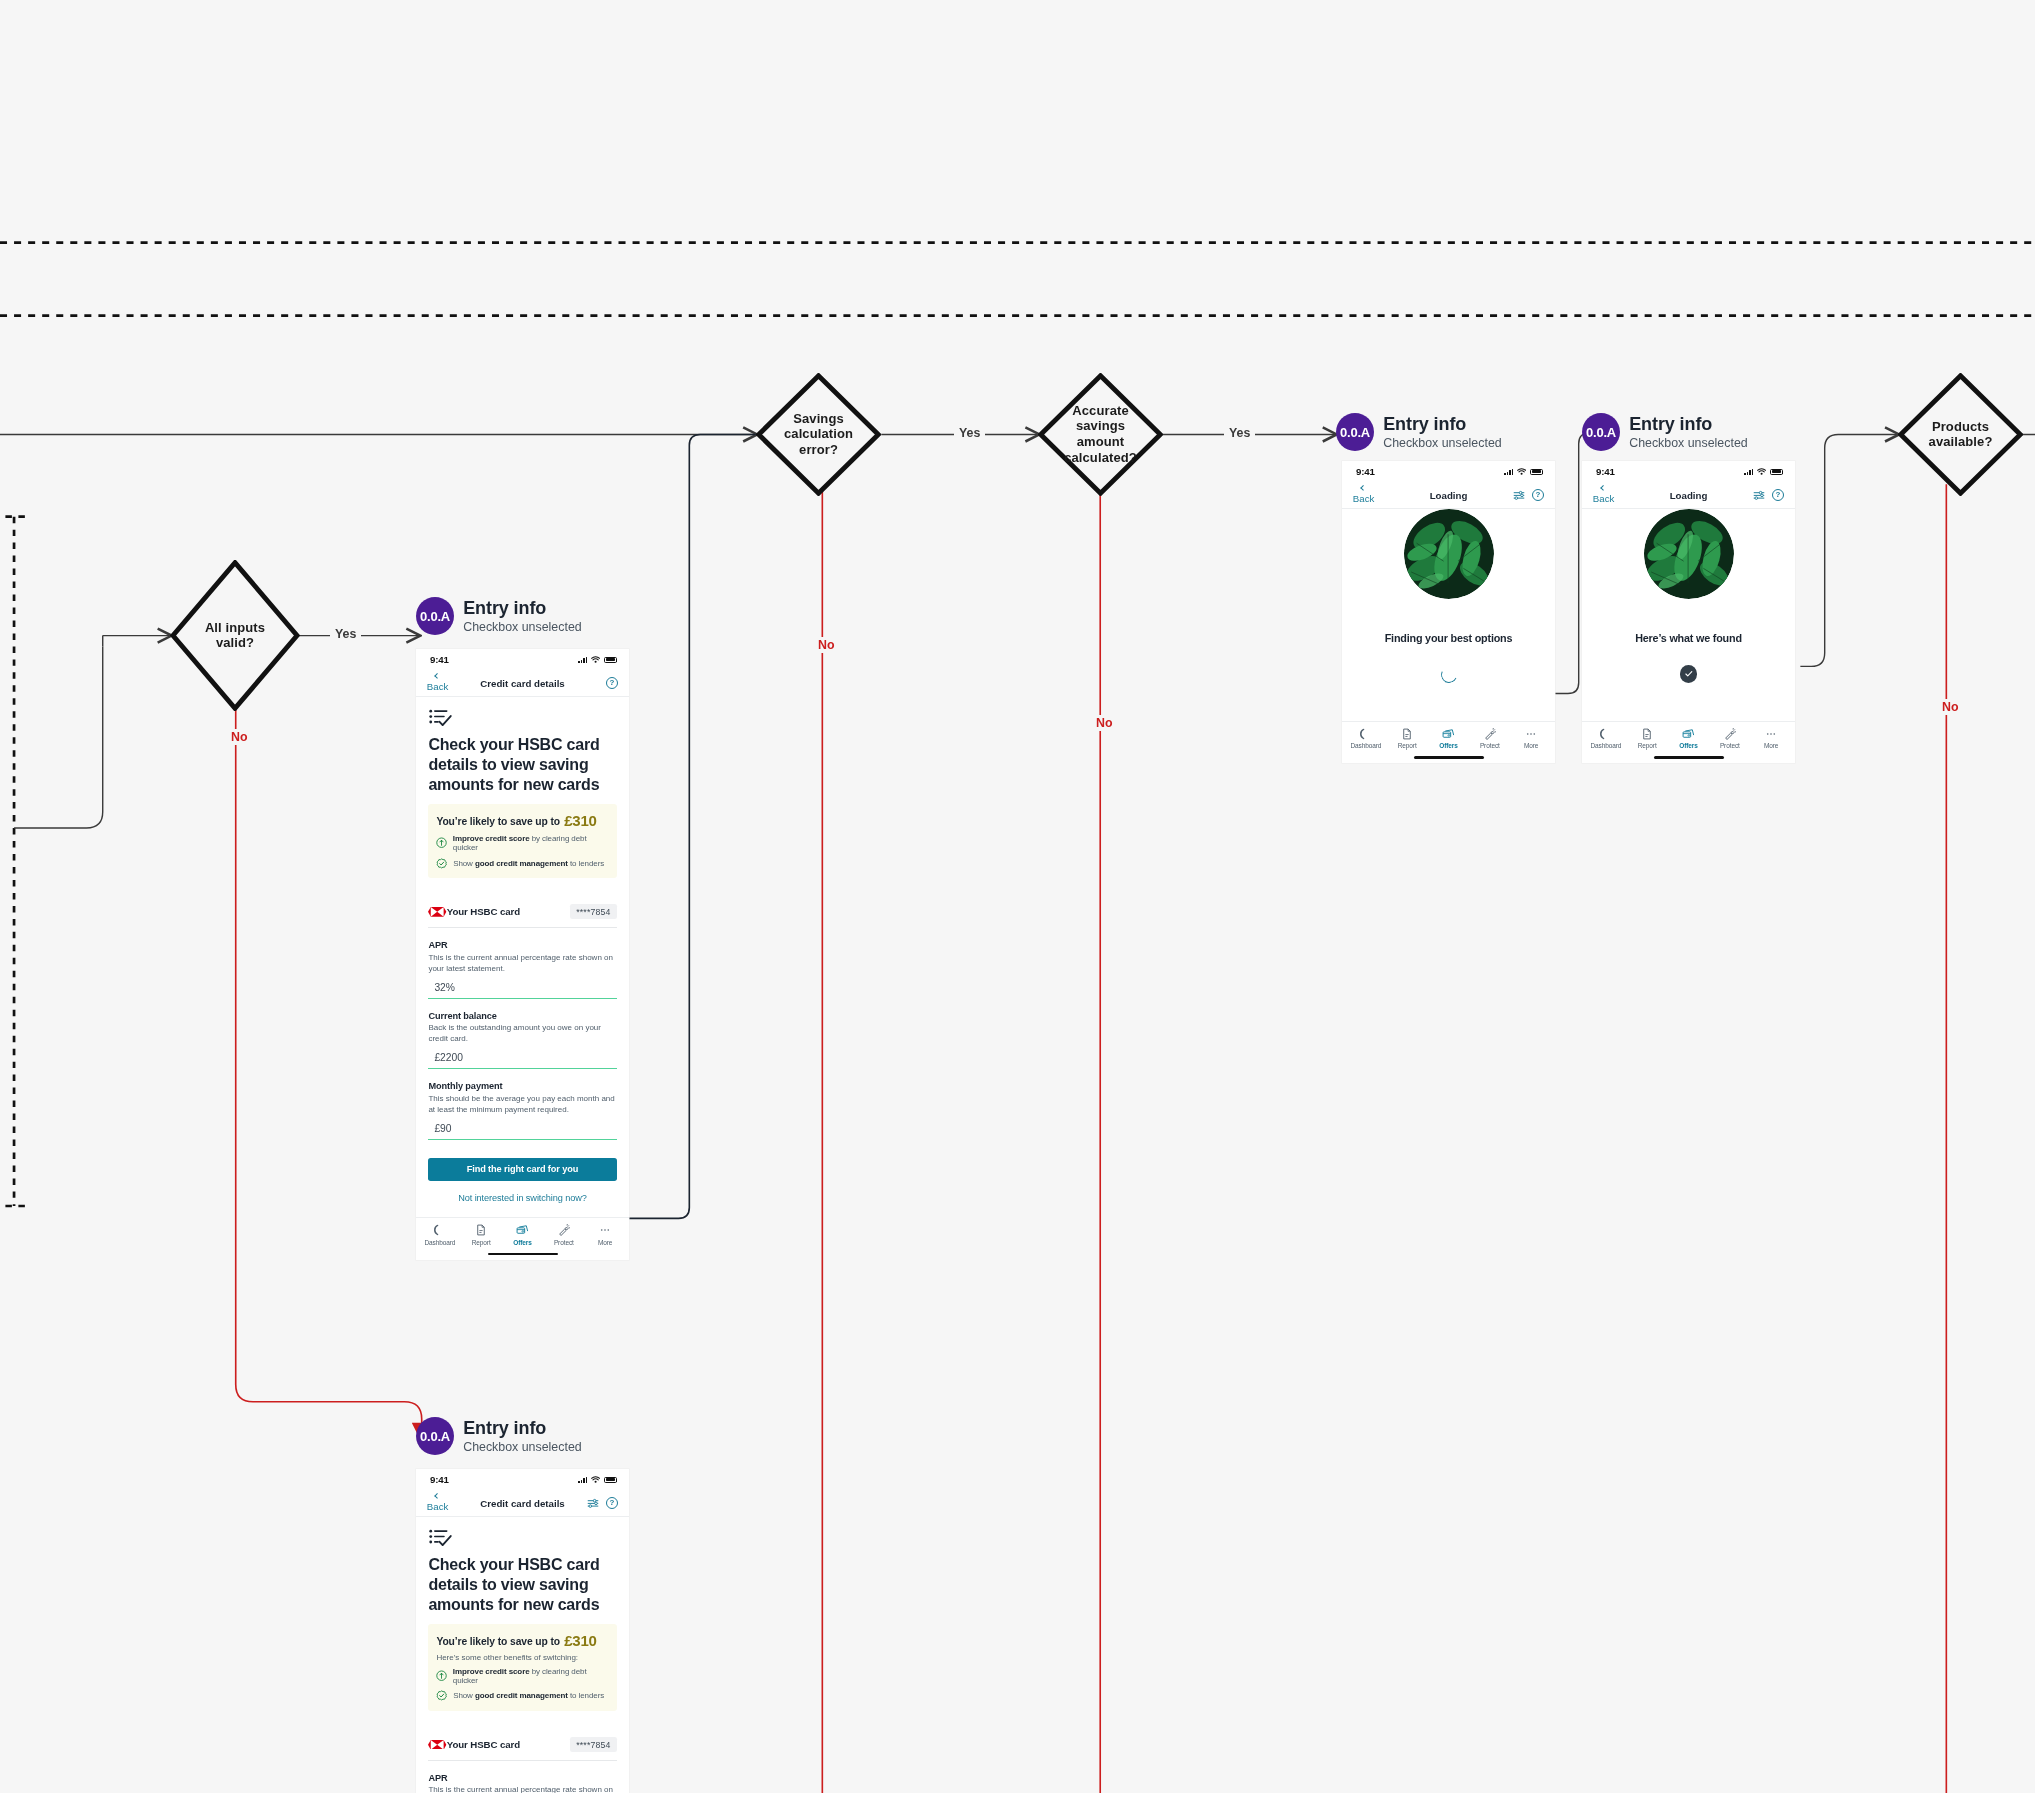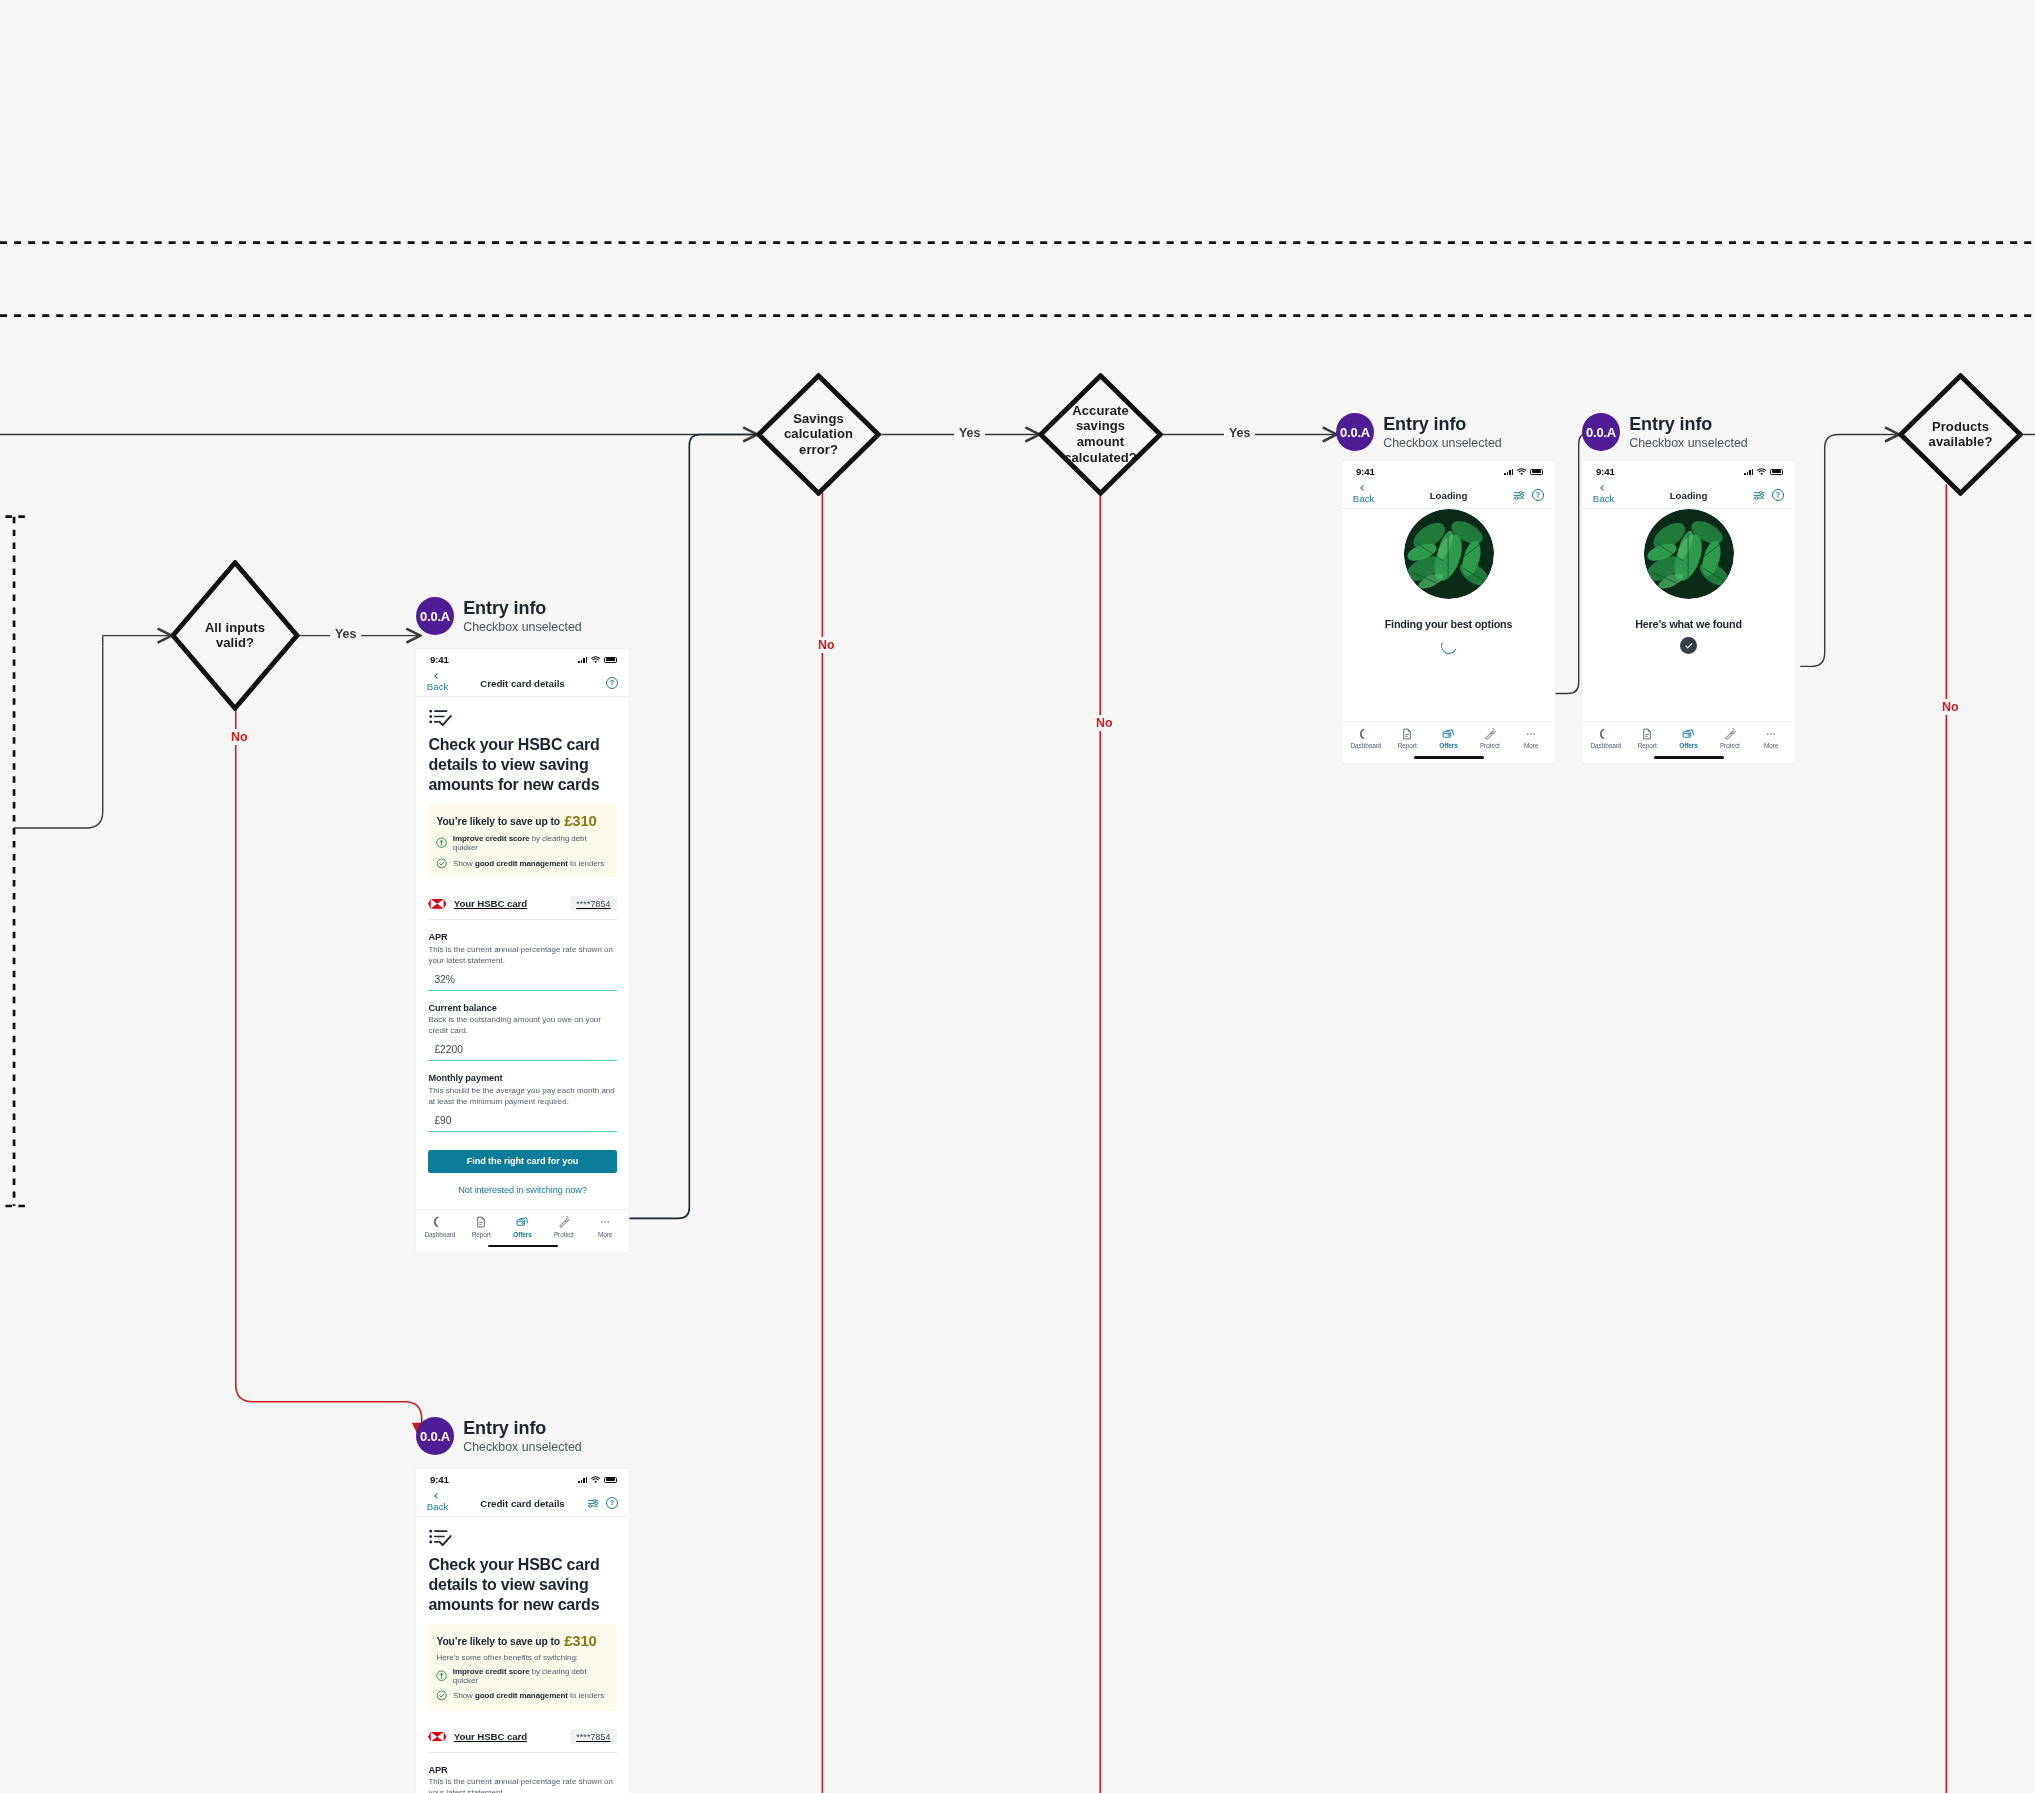--- a/index.html
+++ b/index.html
@@ -96,21 +96,21 @@
   }
 
   .savebox { background: #fbfaeb; border-radius: 3.2px; padding: 8px 8px 9.2px; }
   .savebox .line1 { font-size: 10.3px; font-weight: 700; color: #1b2430; letter-spacing: -0.1px; }
   .savebox .line1 b { font-size: 15px; color: #8a7a12; letter-spacing: -0.3px; vertical-align: -1.1px; margin-left: 1.6px; }
   .savebox .sub { font-size: 8px; color: #52606d; margin-top: 3.8px; }
   .benefit { display: flex; align-items: center; gap: 5.4px; margin-top: 5.4px; }
   .benefit .txt { font-size: 8px; color: #52606d; letter-spacing: -0.1px; }
   .benefit .txt b { color: #1b2430; font-weight: 700; }
 
-  .cardrow { display: flex; align-items: center; gap: 7px; padding: 18px 0 8px; text-decoration: underline; }
+  .cardrow { display: flex; align-items: center; padding: 26px 0 8px; }
   .hsbc-logo { width: 18.4px; height: 9.7px; flex: 0 0 auto; }
   .cardrow .cname { font-size: 9.7px; font-weight: 700; color: #1b2430; letter-spacing: -0.1px; }
   .cardrow .mask {
     margin-left: auto; background: #f0f1f3; border-radius: 2.2px;
     padding: 2.7px 6px; font-size: 8.7px; color: #3f4a55; letter-spacing: 0.2px;
   }
   .divider { height: 0.5px; background: #e6e8ea; }
 
   .field { padding: 12px 0 0; }
   .field .flabel { font-size: 9.2px; font-weight: 700; color: #1b2430; letter-spacing: -0.1px; }
@@ -135,21 +135,21 @@
     margin-top: 14px; border-top: 0.5px solid #eceef0;
     display: flex; padding: 6px 3.2px 2.2px;
   }
   .tab { flex: 1; display: flex; flex-direction: column; align-items: center; gap: 2.7px; }
   .tab .tl { font-size: 6.5px; color: #52606d; letter-spacing: -0.1px; }
   .tab.active .tl { color: #0e7b9a; font-weight: 700; }
   .homebar { height: 12px; display: flex; align-items: center; justify-content: center; }
   .homebar i { width: 70px; height: 2.7px; background: #111; border-radius: 1.6px; display: block; }
 
   
-  .load-wrap { height: 174px; display: flex; flex-direction: column; align-items: center; justify-content: flex-start; }
+  .load-wrap { height: 174px; display: flex; flex-direction: column; align-items: center; justify-content: space-between; }
   .leafcircle { width: 90px; height: 90px; border-radius: 50%; overflow: hidden; position: relative; }
   .load-title { font-size: 10.8px; font-weight: 700; color: #1b2430; letter-spacing: -0.2px; margin-top: 19px; }
   .spinner {
     margin-top: 8.7px; width: 15.7px; height: 15.7px; border-radius: 50%;
     border: 1.6px solid #1d7c98; border-right-color: transparent; border-top-color: transparent;
     transform: rotate(-20deg);
   }
   .tickcircle {
     margin-top: 7.6px; width: 17.3px; height: 17.3px; border-radius: 50%;
     background: #333e48; display: flex; align-items: center; justify-content: center;

